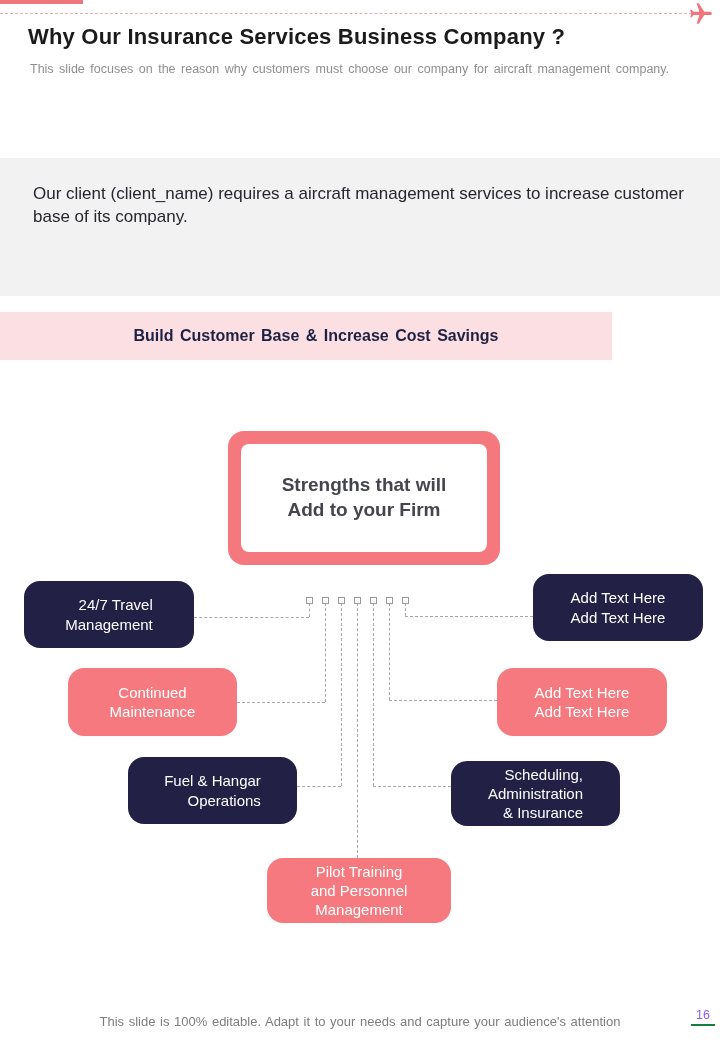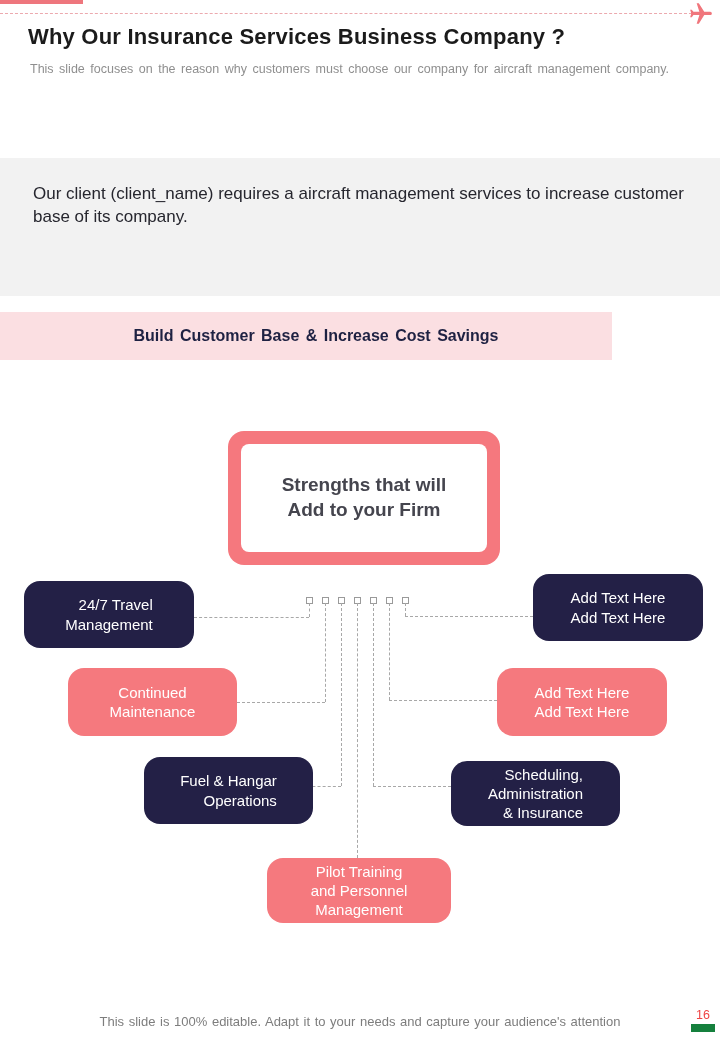--- a/index.html
+++ b/index.html
@@ -41,28 +41,28 @@
 
   
   .node{border-radius:16px;display:flex;align-items:center;justify-content:center;text-align:center;}
   .node .lbl{color:#ffffff;font-size:15px;line-height:1.28;white-space:pre-line;}
   .node.navy{background:#232046;text-align:right;}
   .node.salmon{background:#F5797E;}
   .n1{left:24px;top:581px;width:170px;height:67px;}
   .n2{left:533px;top:574px;width:170px;height:67px;}
   .n3{left:68px;top:668px;width:169px;height:68px;}
   .n4{left:497px;top:668px;width:170px;height:68px;}
-  .n5{left:128px;top:757px;width:169px;height:67px;margin-left:16px;}
+  .n5{left:128px;top:757px;width:169px;height:67px;}
   .n6{left:451px;top:761px;width:169px;height:65px;}
   .n7{left:267px;top:858px;width:184px;height:65px;}
 
   
   .footer-note{left:0;top:1014px;width:720px;text-align:center;font-size:13px;color:#7D7D7D;word-spacing:1px;}
-  .page-num{left:691px;top:1008px;width:24px;text-align:center;font-size:12.5px;color:#ef4444;
-    border-bottom:8px solid #15803d;padding-bottom:2px;}
+  .page-num{left:691px;top:1008px;width:24px;text-align:center;font-size:12.5px;color:#8b5cf6;
+    border-bottom:2px solid #15803d;padding-bottom:2px;}
 </style>
 </head>
 <body>
 
 <div class="abs top-solid"></div>
 <div class="abs top-dashed"></div>
 <div class="abs plane">
   <svg viewBox="0 0 24 24">
       <path d="M21 16v-2l-8-5V3.5c0-.83-.67-1.5-1.5-1.5S10 2.67 10 3.5V9l-8 5v2l8-2.5V19l-2 1.5V22l3.5-1 3.5 1v-1.5L13 19v-5.5l8 2.5z"></path>
     </svg>

